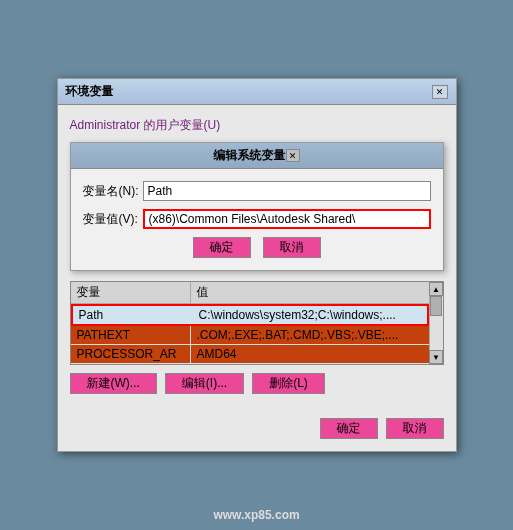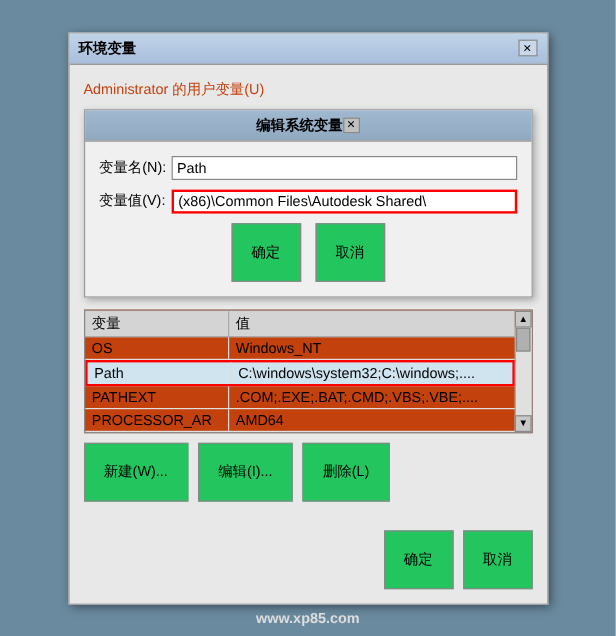--- a/index.html
+++ b/index.html
@@ -50,21 +50,21 @@
     }
     .title-btn.close {
       background: #c8d8e8;
     }
     .window-content {
       padding: 12px;
     }
     .section-label {
       font-size: 12px;
       margin-bottom: 8px;
-      color: #c2410c;
+      color: #701a75;
     }
     
     .inner-dialog {
       background: #f0f0f0;
       border: 1px solid #999;
       box-shadow: 2px 2px 6px rgba(0,0,0,0.3);
       margin-bottom: 10px;
     }
     .inner-title-bar {
       background: linear-gradient(to bottom, #a0b8d0, #90a8c0);
@@ -116,23 +116,23 @@
     .form-input.highlighted {
       border: 2px solid red;
     }
     .dialog-buttons {
       display: flex;
       justify-content: center;
       gap: 12px;
       margin-top: 8px;
     }
     .btn {
-      background: #22c55e;
-      border: 1px solid #888;
-      padding: 15px 16px;
+      background: #ec4899;
+      border: 1px solid #888;
+      padding: 1px 16px;
       font-size: 12px;
       font-family: "SimSun", "宋体", sans-serif;
       cursor: pointer;
       min-width: 55px;
       text-align: center;
     }
     
     .table-section {
       background: #c2410c;
       border: 1px solid #888;
@@ -272,24 +272,20 @@
     </div>
 
     <div class="table-section">
       <div class="table-with-scroll">
         <div class="table-main">
           <div class="table-header">
             <div class="table-header-cell">变量</div>
             <div class="table-header-cell">值</div>
           </div>
           <div class="table-body">
-            <div class="table-row">
-              <div class="table-cell">OS</div>
-              <div class="table-cell">Windows_NT</div>
-            </div>
             <div class="table-row selected">
               <div class="table-cell">Path</div>
               <div class="table-cell">C:\windows\system32;C:\windows;....</div>
             </div>
             <div class="table-row">
               <div class="table-cell">PATHEXT</div>
               <div class="table-cell">.COM;.EXE;.BAT;.CMD;.VBS;.VBE;....</div>
             </div>
             <div class="table-row">
               <div class="table-cell">PROCESSOR_AR</div>

